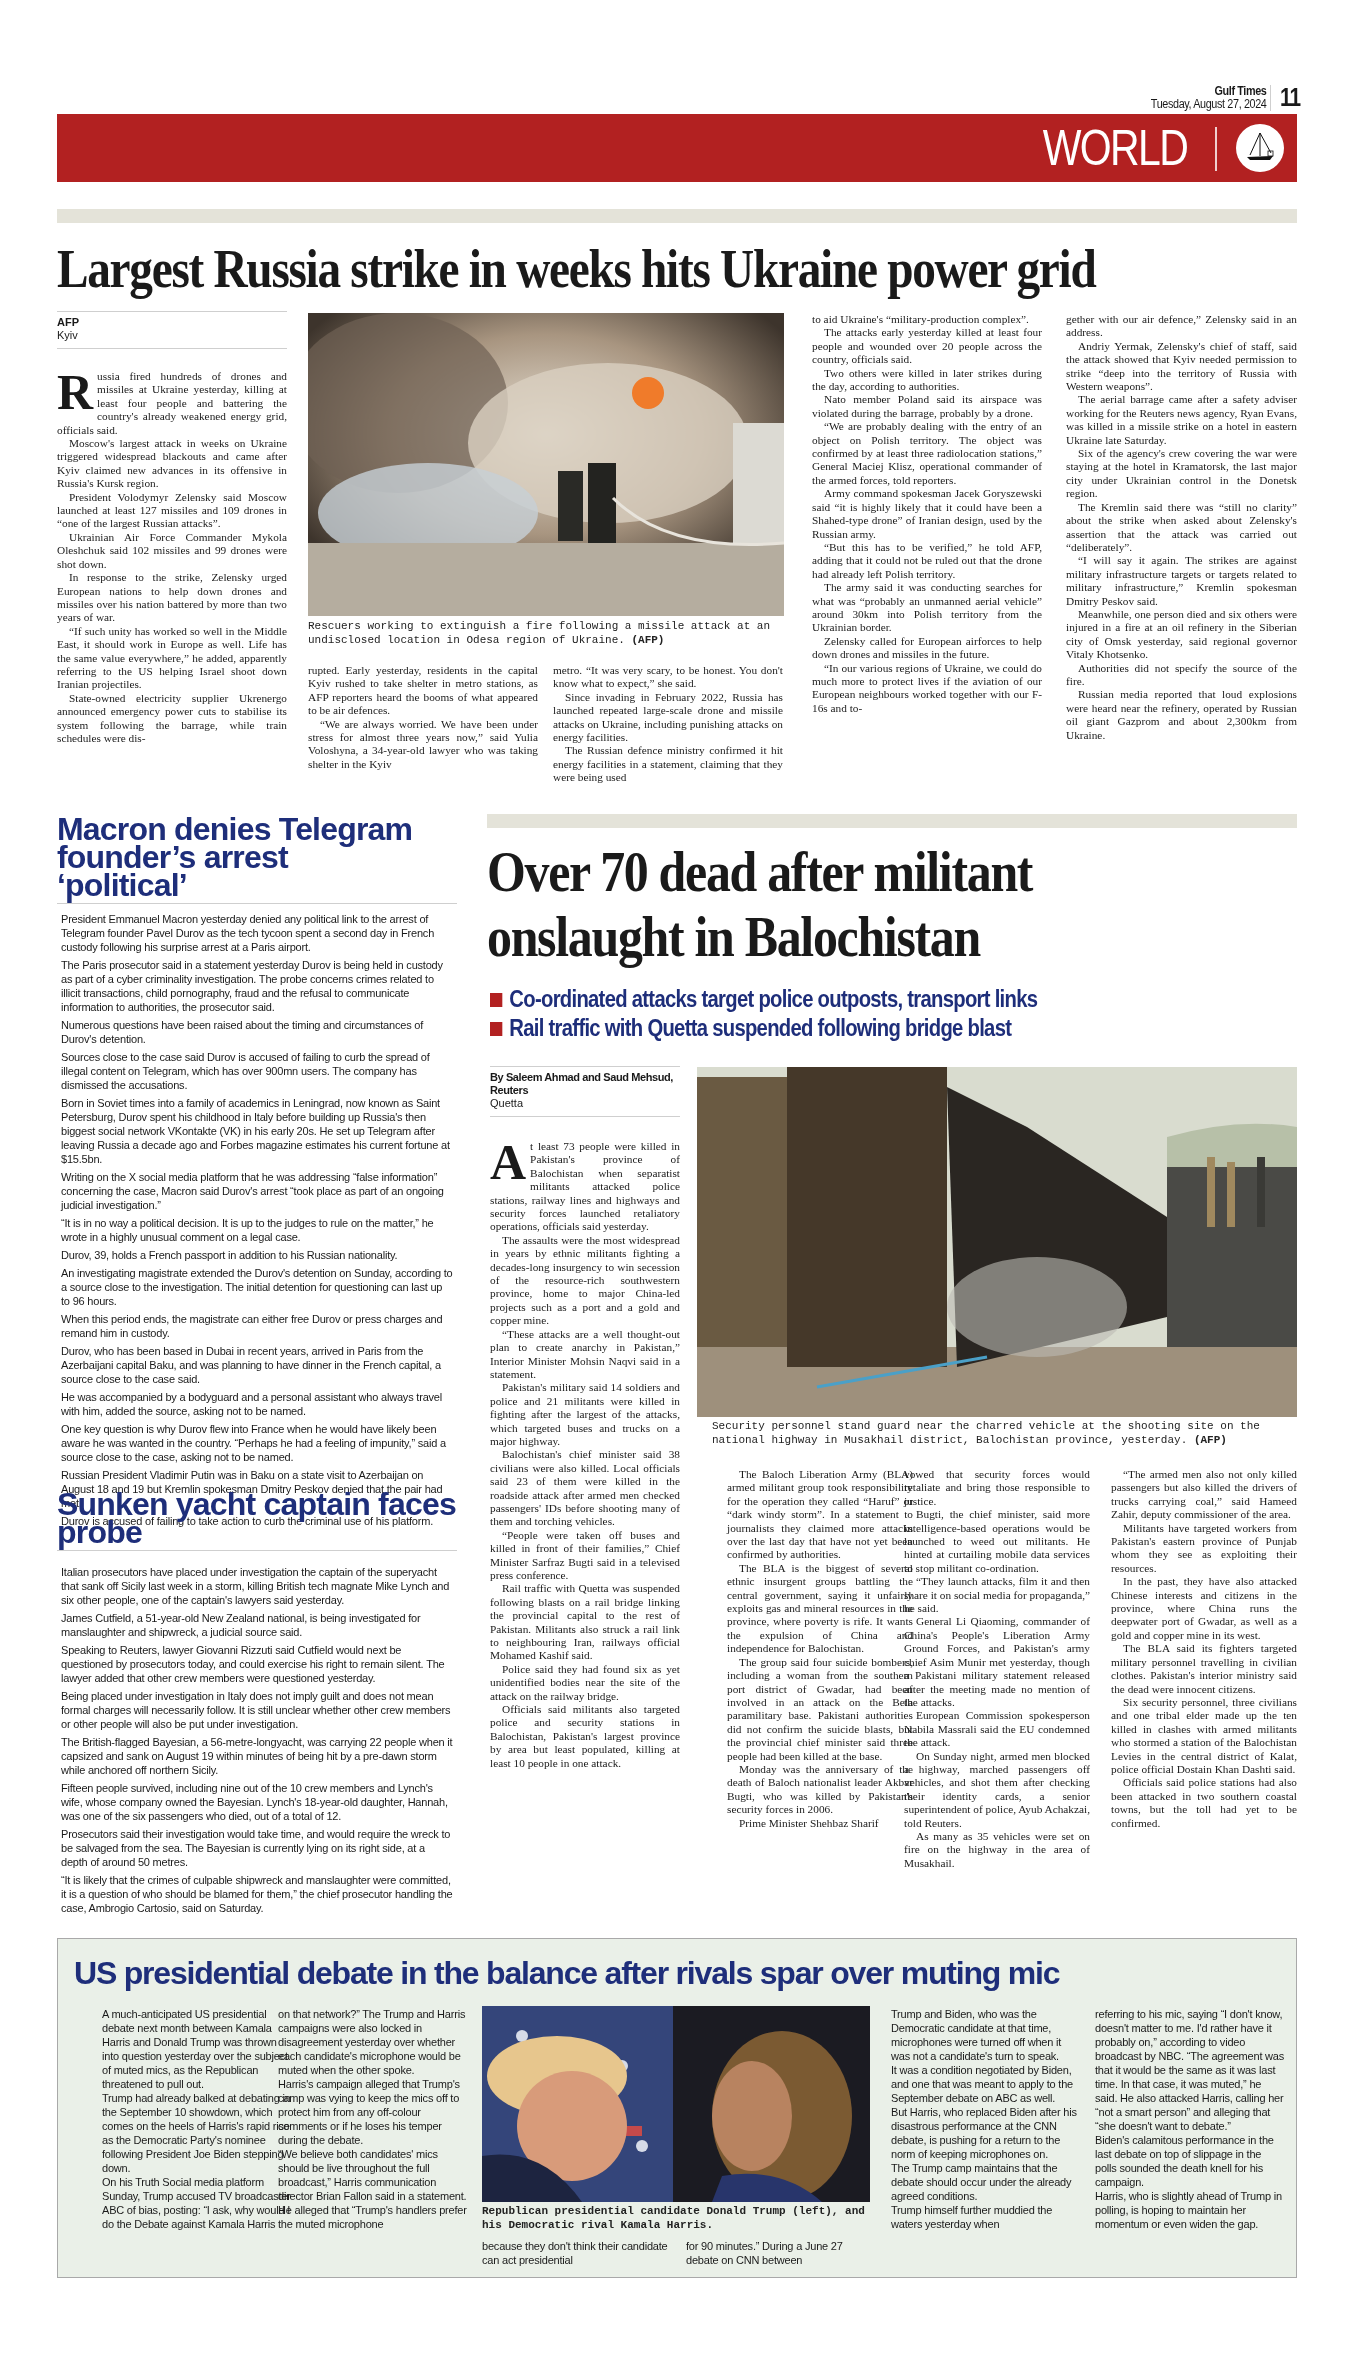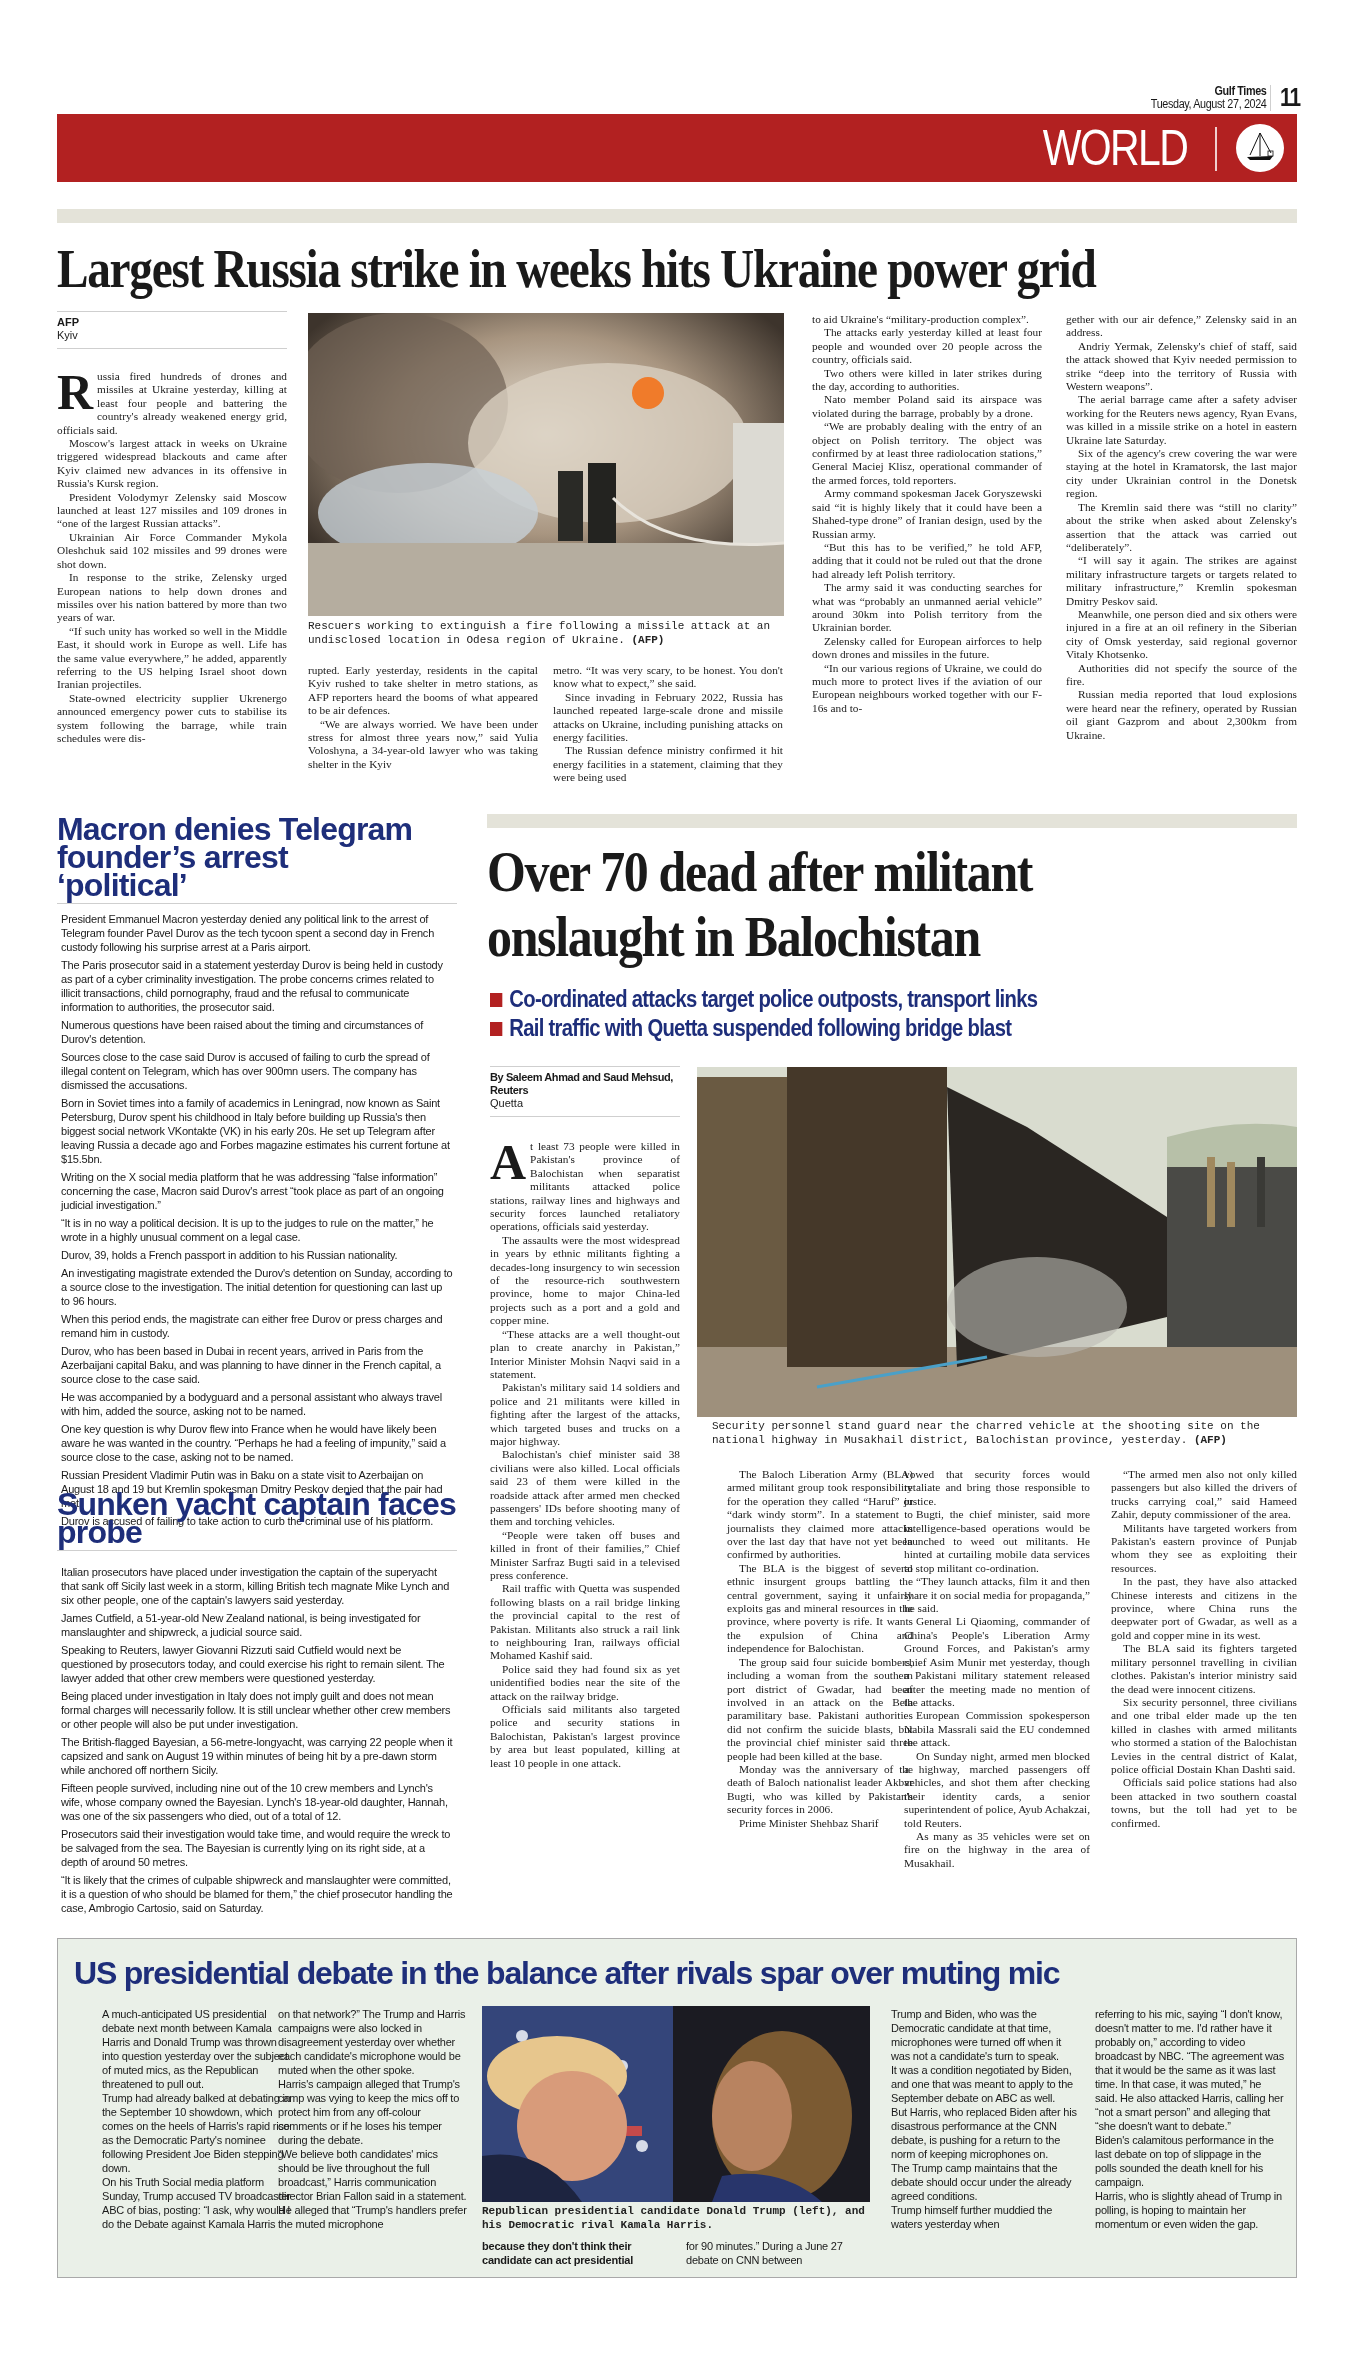--- a/index.html
+++ b/index.html
@@ -301,21 +301,21 @@
       <ellipse cx="90" cy="120" rx="55" ry="55" fill="#d89b7a"></ellipse>
       <path d="M0 150 Q 60 140 100 196 L0 196 Z" fill="#1d2440"></path>
       <rect x="191" width="197" height="196" fill="#1b1b22"></rect>
       <ellipse cx="300" cy="110" rx="70" ry="85" fill="#7b5a32"></ellipse>
       <ellipse cx="270" cy="110" rx="40" ry="55" fill="#b88360"></ellipse>
       <path d="M240 170 Q 300 160 340 196 L230 196 Z" fill="#28356b"></path>
     </svg>
   </div>
   <div class="abs caption" style="left:424px; top:266px; width:388px; font-weight:bold;">Republican presidential candidate Donald Trump (left), and his Democratic rival Kamala Harris.</div>
 
-  <div class="abs us-col" style="left:424px; top:300px; width:190px;font-weight:bold;">
+  <div class="abs us-col" style="left:424px; top:300px; width:190px;">
     <p>because they don't think their candidate can act presidential</p>
   </div>
   <div class="abs us-col" style="left:628px; top:300px; width:190px;">
     <p>for 90 minutes.” During a June 27 debate on CNN between</p>
   </div>
 
   <div class="abs us-col" style="left:833px; top:68px; width:190px;">
     <p>Trump and Biden, who was the Democratic candidate at that time, microphones were turned off when it was not a candidate's turn to speak.</p>
     <p>It was a condition negotiated by Biden, and one that was meant to apply to the September debate on ABC as well.</p>
     <p>But Harris, who replaced Biden after his disastrous performance at the CNN debate, is pushing for a return to the norm of keeping microphones on.</p>

